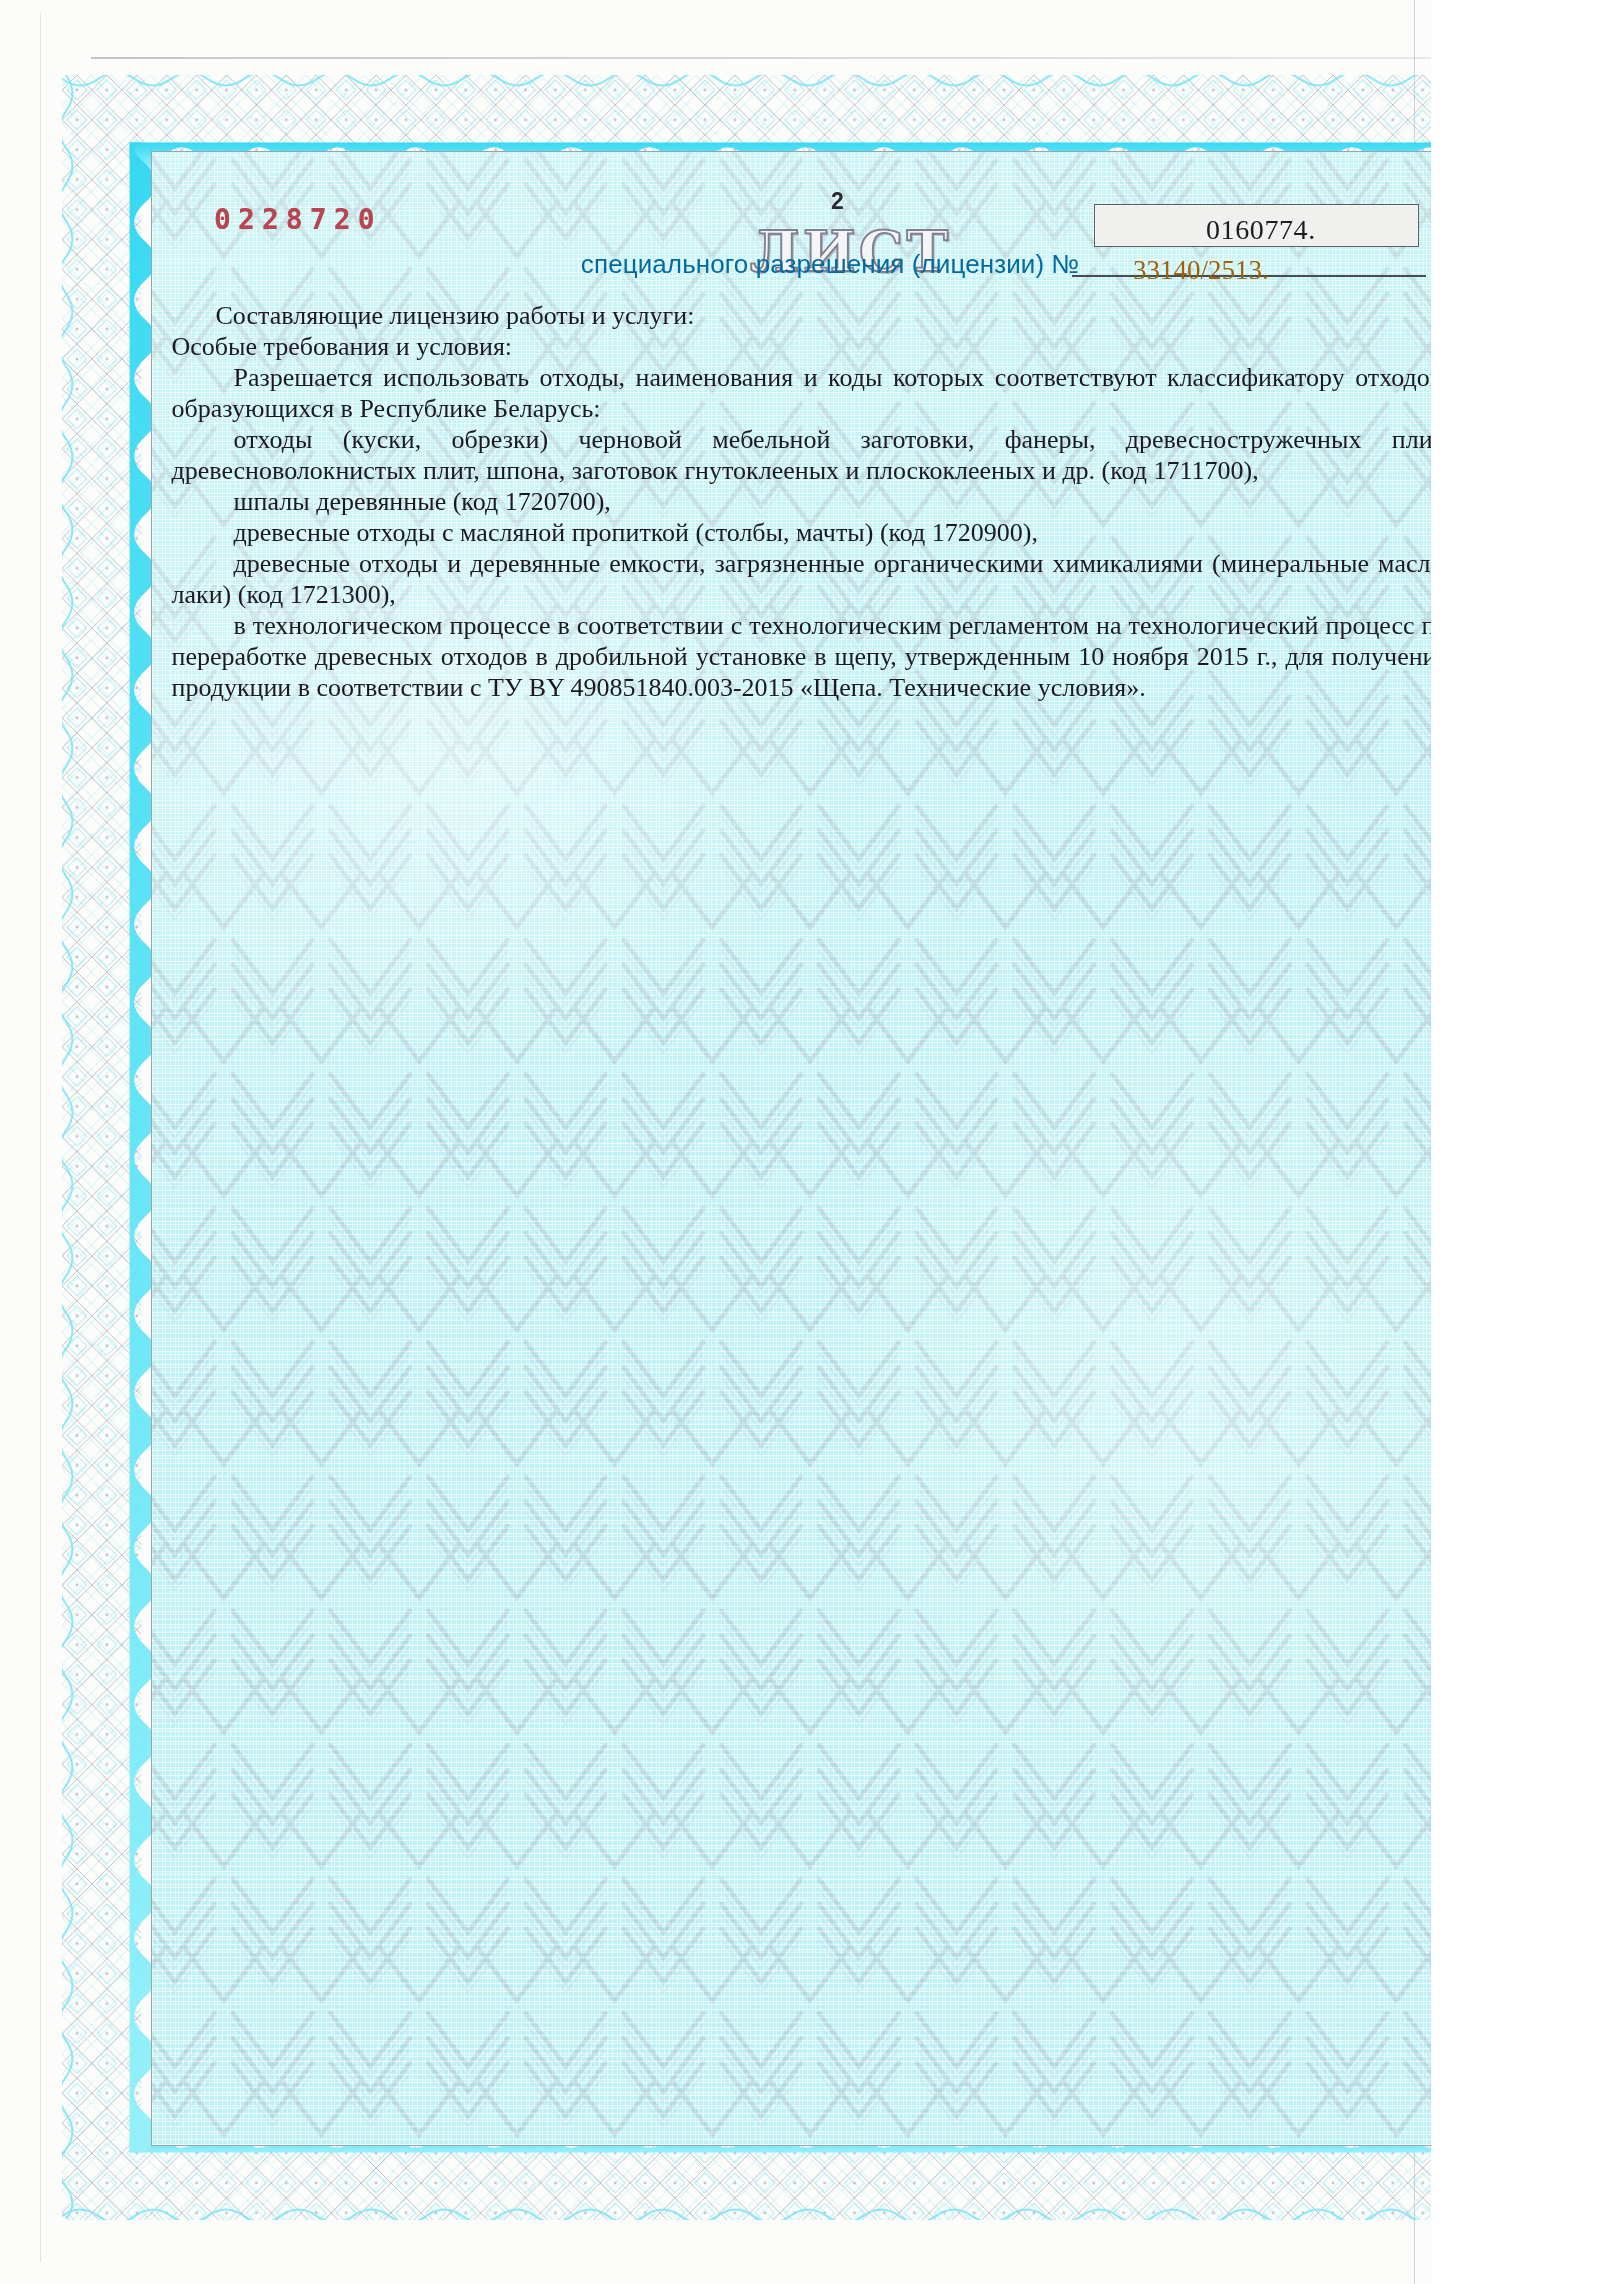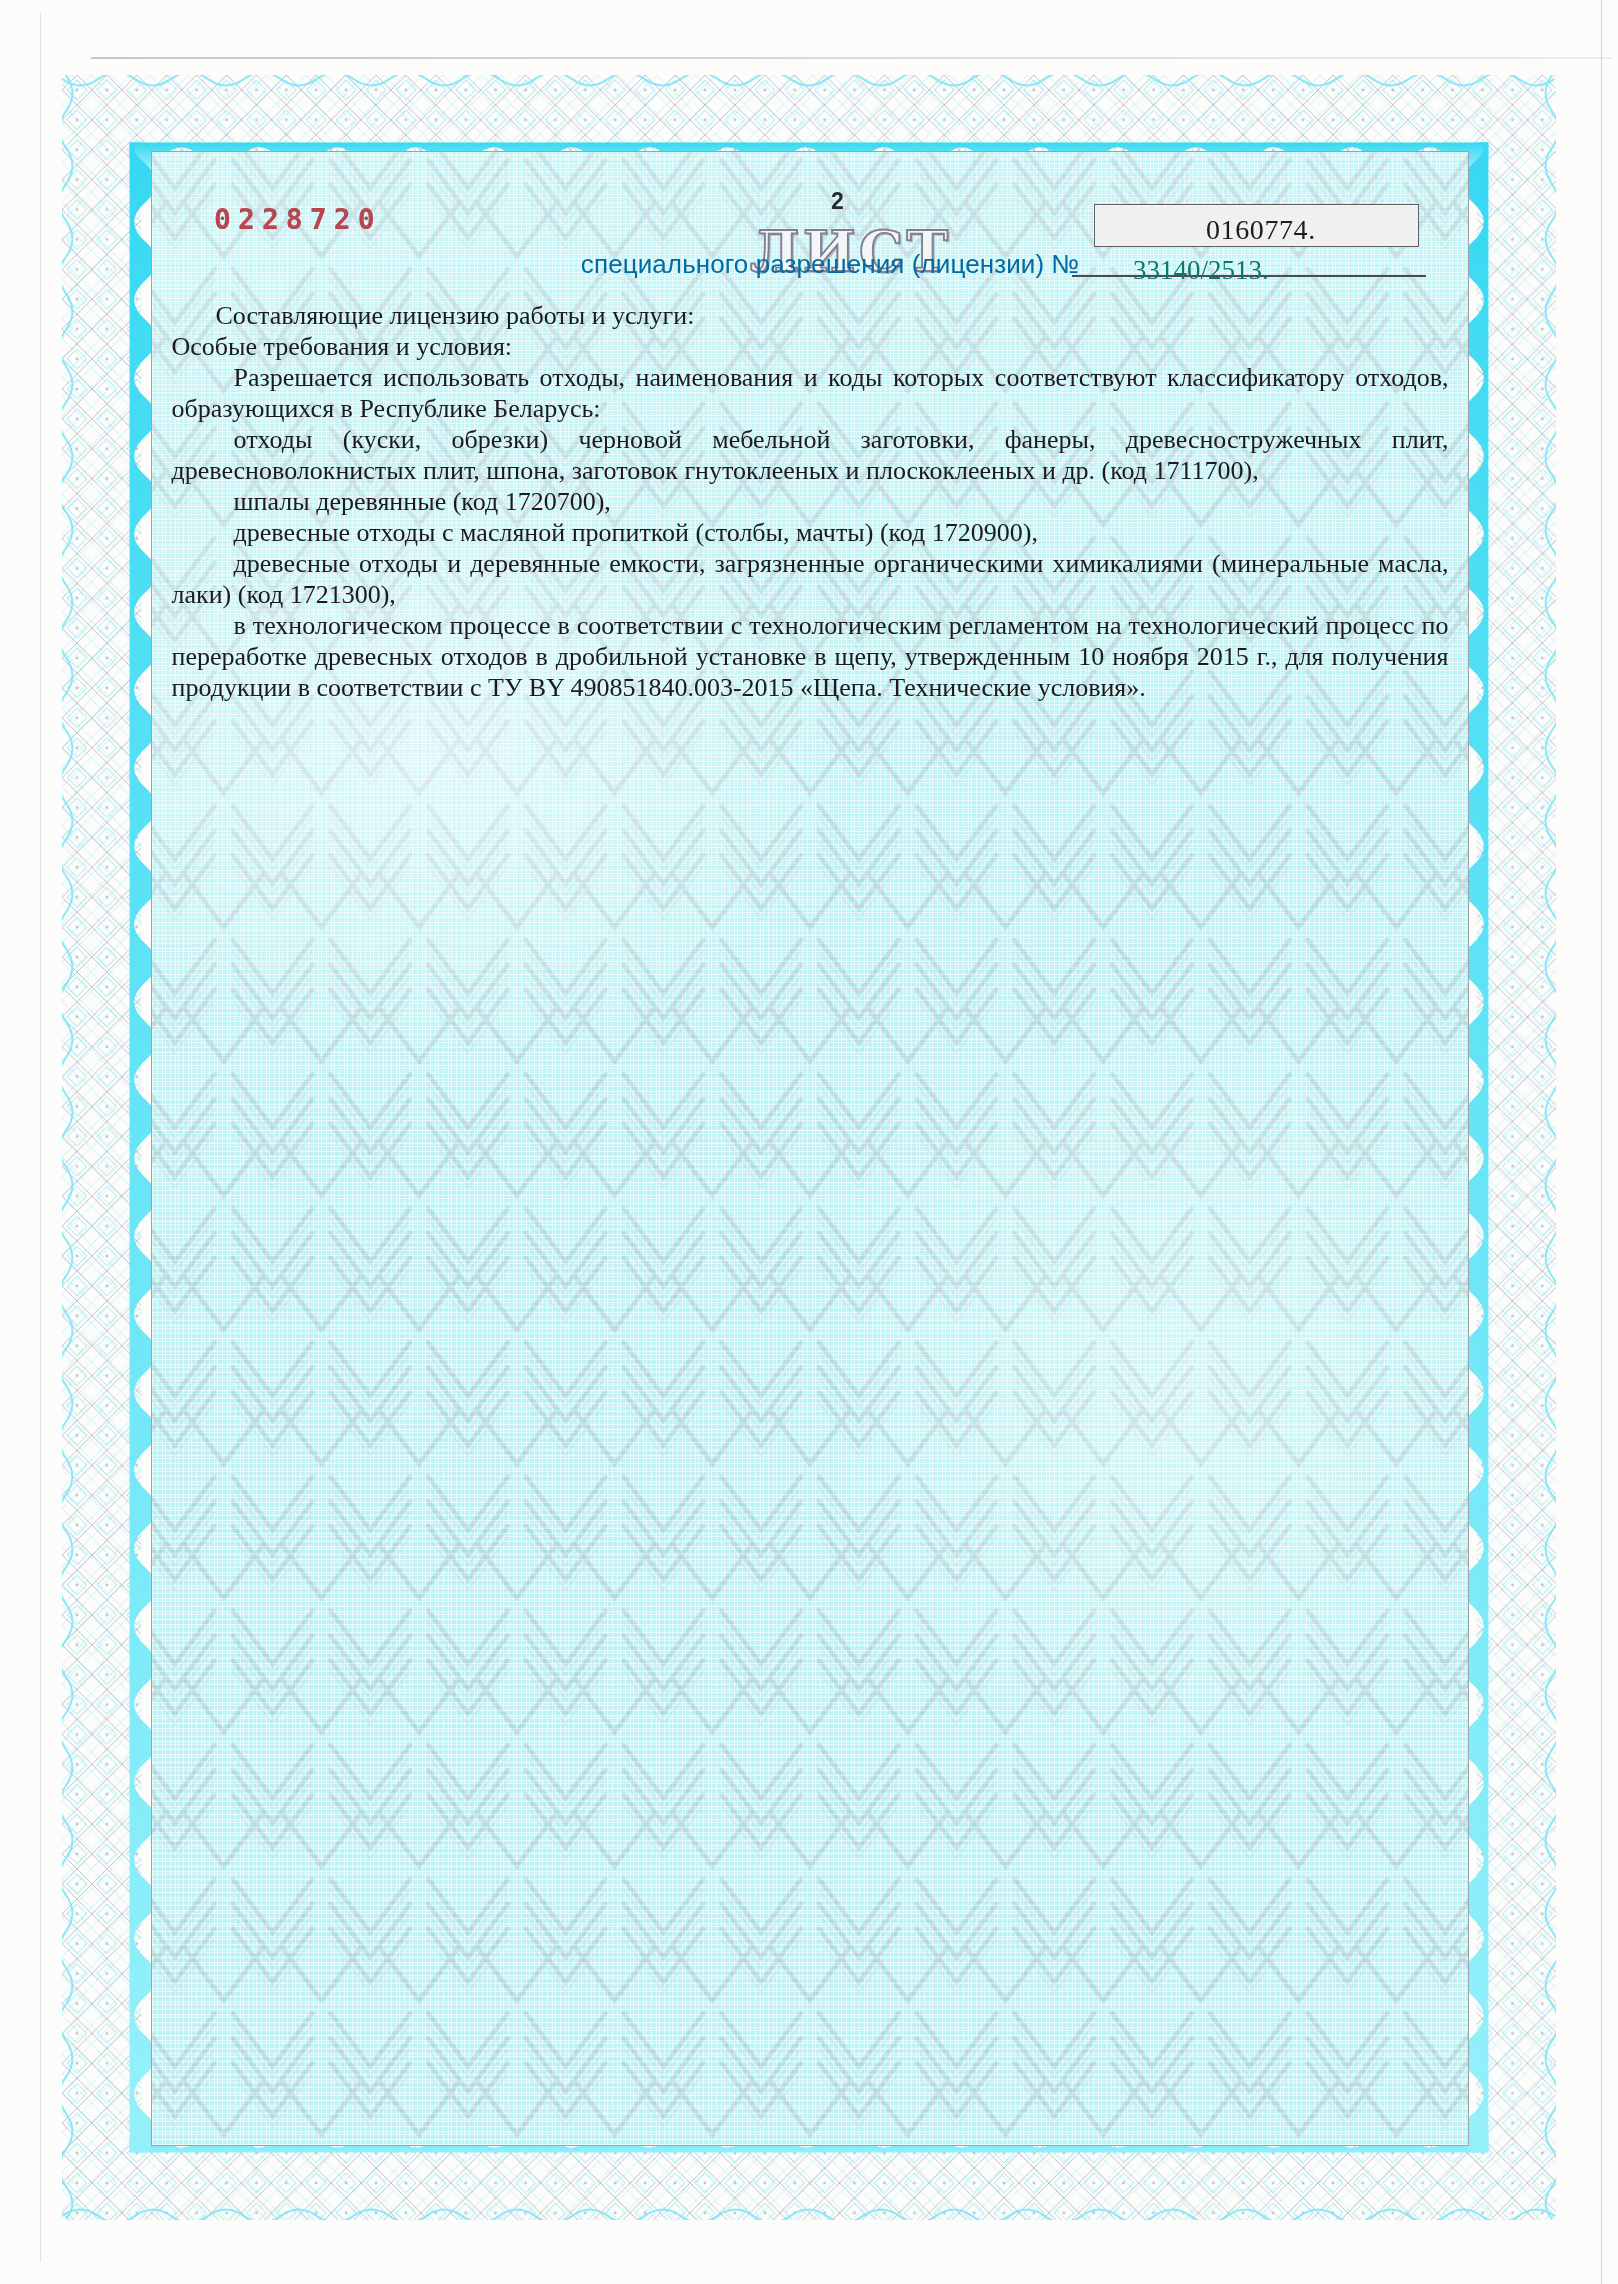--- a/index.html
+++ b/index.html
@@ -7,21 +7,21 @@
     width:1618px;height:2284px;
     background:#ffffff;
     font-family:"Liberation Serif",serif;
     -webkit-font-smoothing:antialiased;
     overflow:hidden;
   }
 
   
   #page{
     position:relative;
-    width:1618px;height:2284px;
+    width:1431px;height:2284px;
     background:#fcfcfa;
     overflow:hidden;
   }
 
   
   .scan-edge-top{
     position:absolute;left:91px;top:57px;width:1521px;height:1.9px;
     background:linear-gradient(90deg,rgba(120,120,125,.55),rgba(170,170,175,.25));
     opacity:.75;
   }
@@ -156,21 +156,21 @@
     position:absolute;
     left:920px;top:123px;
     width:354px;height:1.9px;
     background:#4a4a52;
   }
   .lic-no{
     position:absolute;
     left:981px;top:103px;
     font-family:"Liberation Serif",serif;
     font-size:27px;
-    color:#0f766e;
+    color:#a16207;
   }
 
   
   .body-text{
     position:absolute;
     left:19.5px;top:148px;
     width:1277px;
     font-family:"Liberation Serif",serif;
     font-size:26px;
     line-height:31px;

